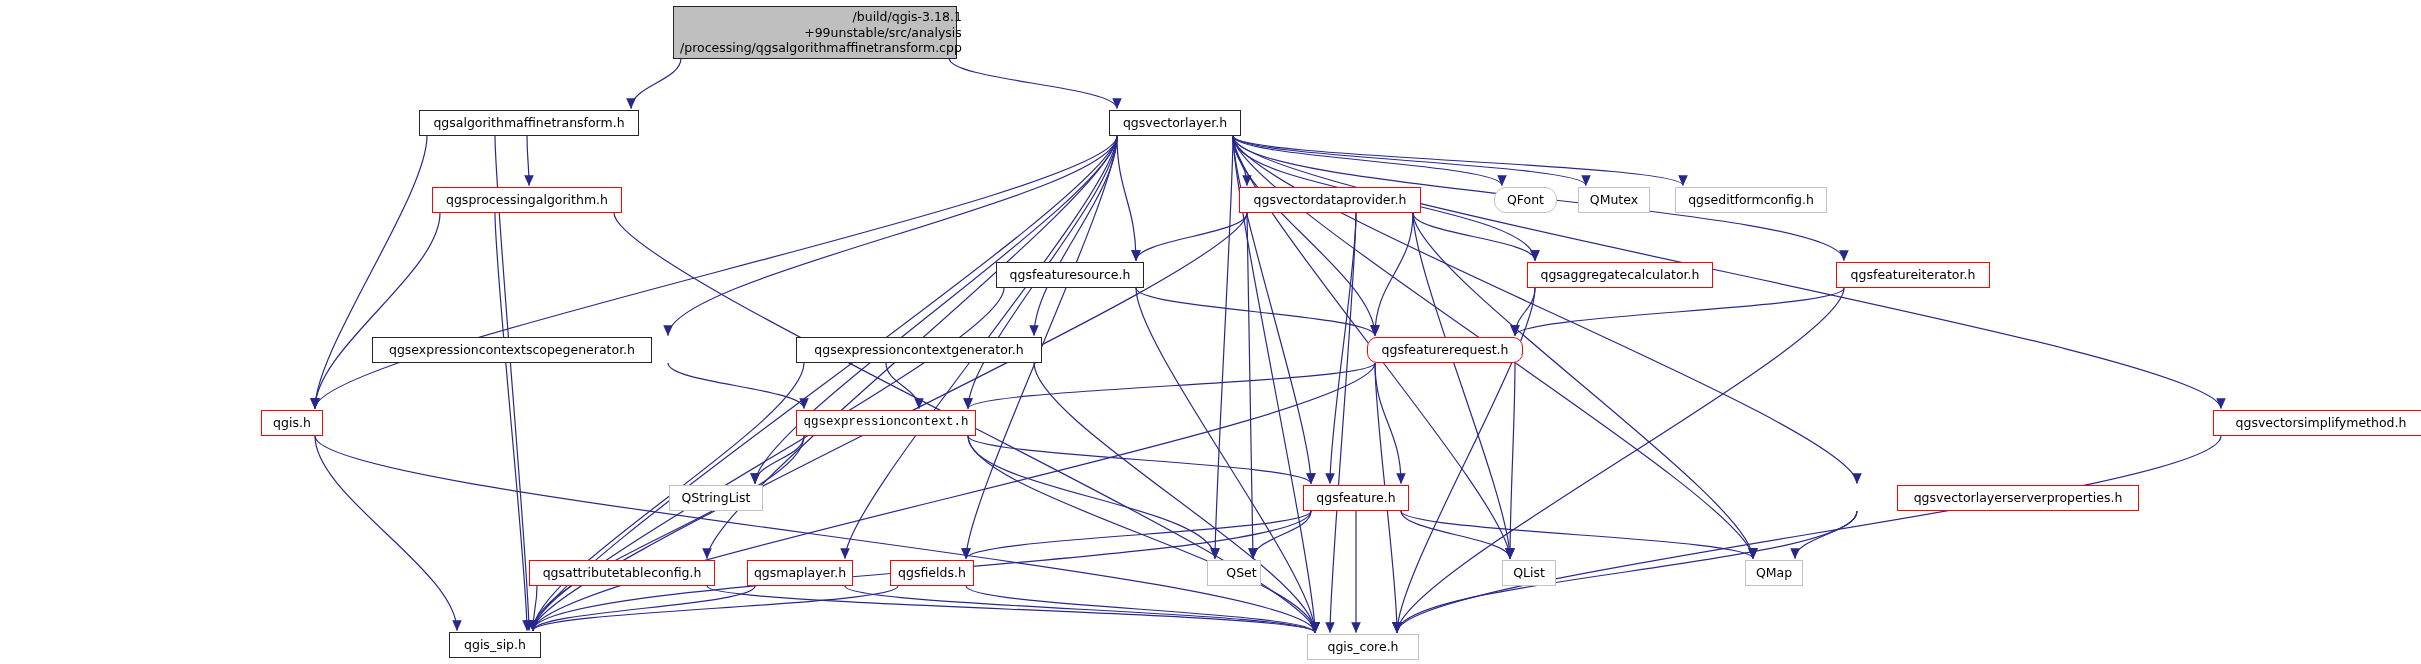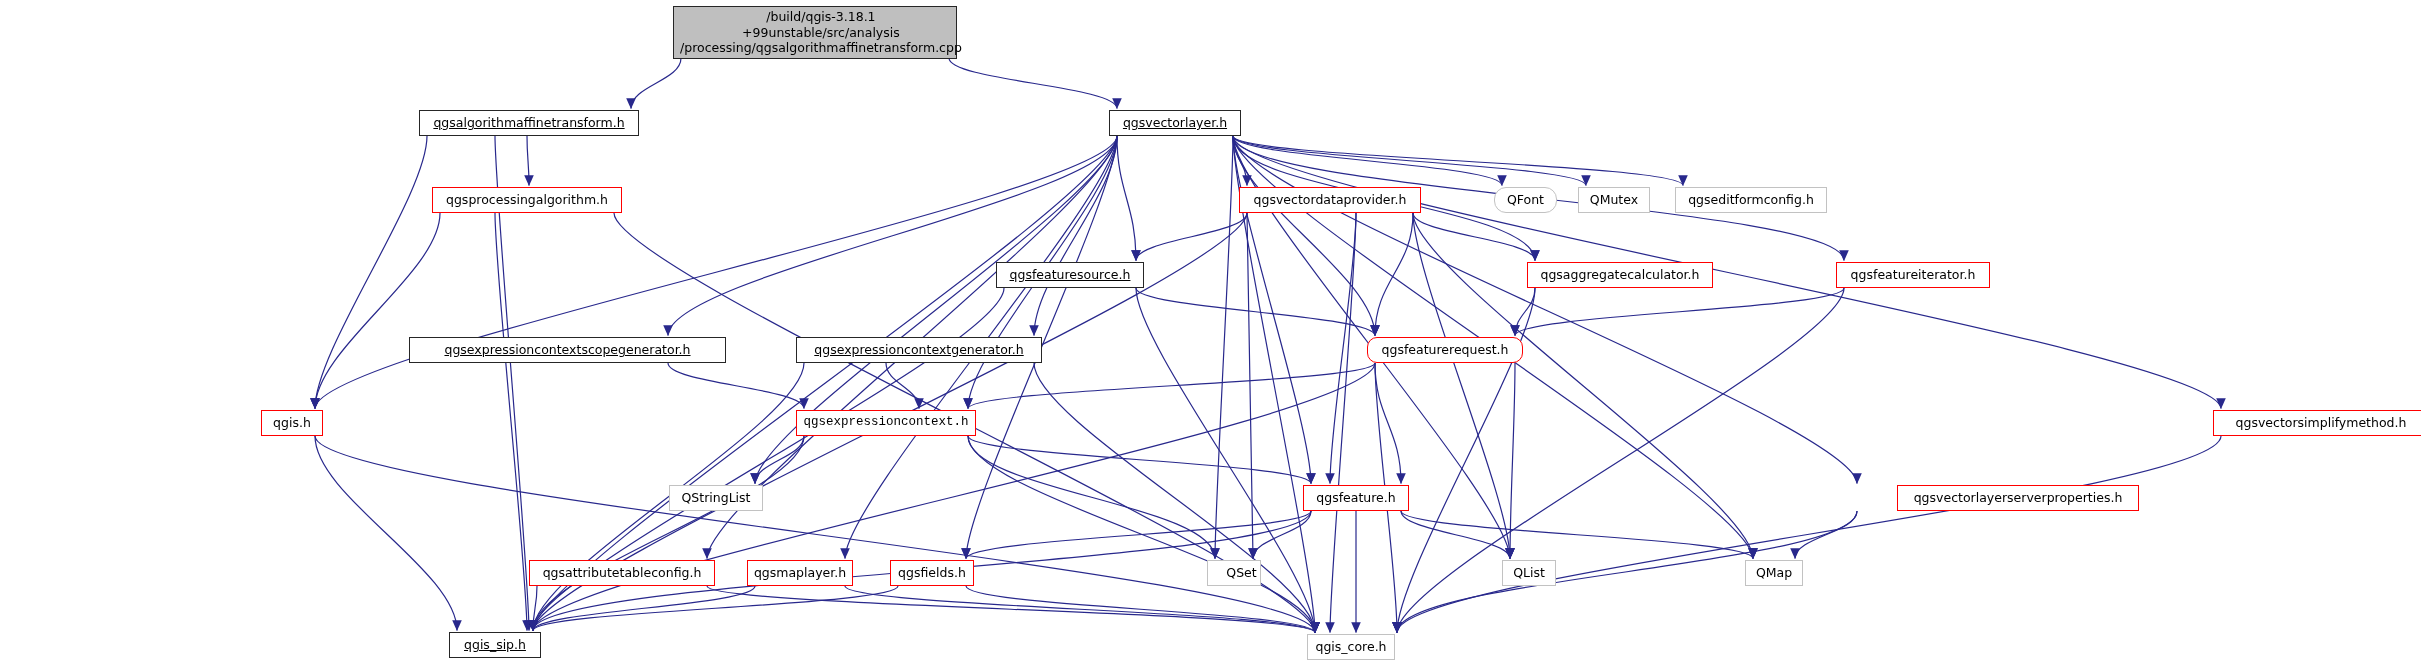--- a/index.html
+++ b/index.html
@@ -30,28 +30,28 @@
     justify-content: center;
     background: #ffffff;
     color: #000000;
     font-size: 12.5px;
     line-height: 1.25;
     padding: 2px 6px;
     white-space: pre-line;
     text-align: center;
     cursor: pointer;
   }
-  .node.normal    { border: 1.2px solid #262626; text-decoration: underline; }
+  .node.normal    { border: 1.2px solid #262626; }
   .node.truncated { border: 1.2px solid #ff0000; }
   .node.external  { border: 1.2px solid #c2c2c2; }
   .node.root {
     border: 1.4px solid #262626;
     background: #bfbfbf;
     justify-content: flex-start;
-    text-align: center;
+    text-align: right;
     cursor: default;
   }
 </style>
 </head>
 <body>
 
 <div id="stage">
   <svg id="edge-layer" xmlns="http://www.w3.org/2000/svg">
     <defs>
       <marker id="arrowhead" markerWidth="10" markerHeight="8" refX="8.5" refY="4" orient="auto">
@@ -145,30 +145,30 @@
     <div class="node normal" style="left: 419px; top: 110px; width: 220px; min-height: 26px;">qgsalgorithmaffinetransform.h</div>
     <div class="node normal" style="left: 1109px; top: 110px; width: 132px; min-height: 26px;">qgsvectorlayer.h</div>
     <div class="node truncated" style="left: 432px; top: 187px; width: 190px; min-height: 26px;">qgsprocessingalgorithm.h</div>
     <div class="node truncated" style="left: 1239px; top: 187px; width: 182px; min-height: 26px;">qgsvectordataprovider.h</div>
     <div class="node external" style="left: 1494px; top: 187px; width: 63px; min-height: 26px; border-radius: 12px;">QFont</div>
     <div class="node external" style="left: 1578px; top: 187px; width: 72px; min-height: 26px;">QMutex</div>
     <div class="node external" style="left: 1675px; top: 187px; width: 152px; min-height: 26px;">qgseditformconfig.h</div>
     <div class="node normal" style="left: 996px; top: 262px; width: 148px; min-height: 26px;">qgsfeaturesource.h</div>
     <div class="node truncated" style="left: 1527px; top: 262px; width: 186px; min-height: 26px;">qgsaggregatecalculator.h</div>
     <div class="node truncated" style="left: 1836px; top: 262px; width: 154px; min-height: 26px;">qgsfeatureiterator.h</div>
-    <div class="node normal" style="left: 409px; top: 337px; width: 317px; min-height: 26px;">qgsexpressioncontextscopegenerator.h</div>
+    <div class="node normal" style="left: 372px; top: 337px; width: 280px; min-height: 26px;">qgsexpressioncontextscopegenerator.h</div>
     <div class="node normal" style="left: 796px; top: 337px; width: 246px; min-height: 26px;">qgsexpressioncontextgenerator.h</div>
     <div class="node truncated" style="left: 1367px; top: 337px; width: 156px; min-height: 26px; border-radius: 10px;">qgsfeaturerequest.h</div>
     <div class="node truncated" style="left: 261px; top: 410px; width: 62px; min-height: 26px;">qgis.h</div>
     <div class="node truncated" style="left: 796px; top: 410px; width: 180px; min-height: 26px; font-family: Liberation Mono, monospace;">qgsexpressioncontext.h</div>
     <div class="node truncated" style="left: 2213px; top: 410px; width: 216px; min-height: 26px;">qgsvectorsimplifymethod.h</div>
     <div class="node external" style="left: 669px; top: 485px; width: 94px; min-height: 26px;">QStringList</div>
     <div class="node truncated" style="left: 1303px; top: 485px; width: 106px; min-height: 26px;">qgsfeature.h</div>
     <div class="node truncated" style="left: 1849px; top: 485px; width: 242px; min-height: 26px; margin-left: 48px;">qgsvectorlayerserverproperties.h</div>
     <div class="node truncated" style="left: 529px; top: 560px; width: 186px; min-height: 26px;">qgsattributetableconfig.h</div>
     <div class="node truncated" style="left: 747px; top: 560px; width: 106px; min-height: 26px;">qgsmaplayer.h</div>
     <div class="node truncated" style="left: 890px; top: 560px; width: 84px; min-height: 26px;">qgsfields.h</div>
     <div class="node external" style="left: 1207px; top: 560px; width: 54px; min-height: 26px; padding-left: 21px;">QSet</div>
     <div class="node external" style="left: 1502px; top: 560px; width: 54px; min-height: 26px;">QList</div>
     <div class="node external" style="left: 1745px; top: 560px; width: 58px; min-height: 26px;">QMap</div>
     <div class="node normal" style="left: 449px; top: 632px; width: 92px; min-height: 26px;">qgis_sip.h</div>
-    <div class="node external" style="left: 1307px; top: 634px; width: 88px; min-height: 26px;">qgis_core.h</div>
+    <div class="node external" style="left: 1307px; top: 634px; width: 112px; min-height: 26px;">qgis_core.h</div>
   </div>
 
 </body></html>

